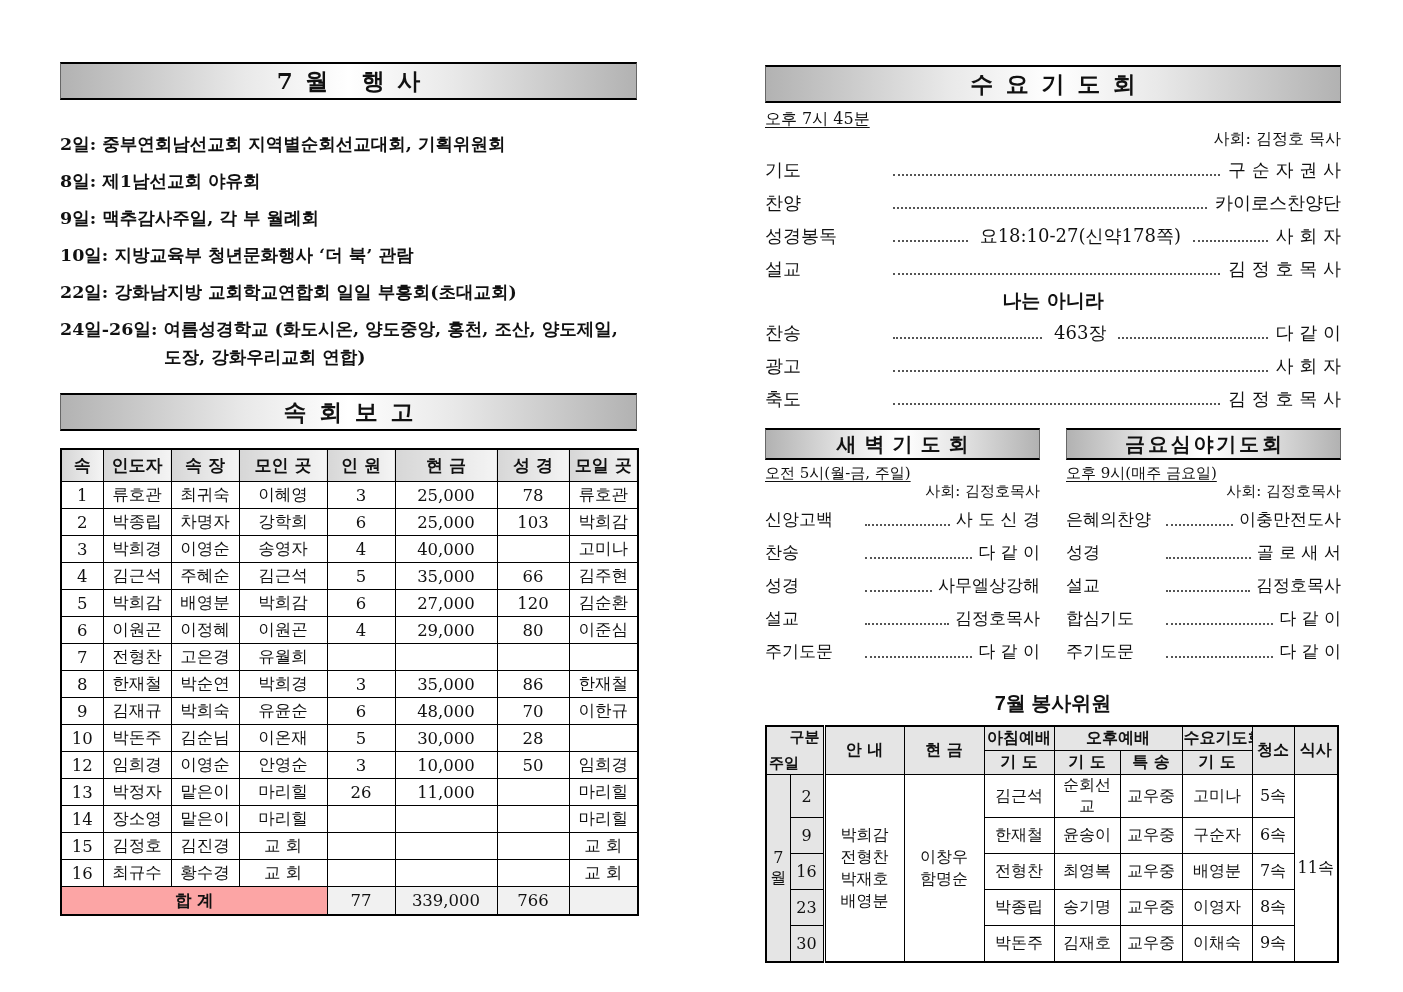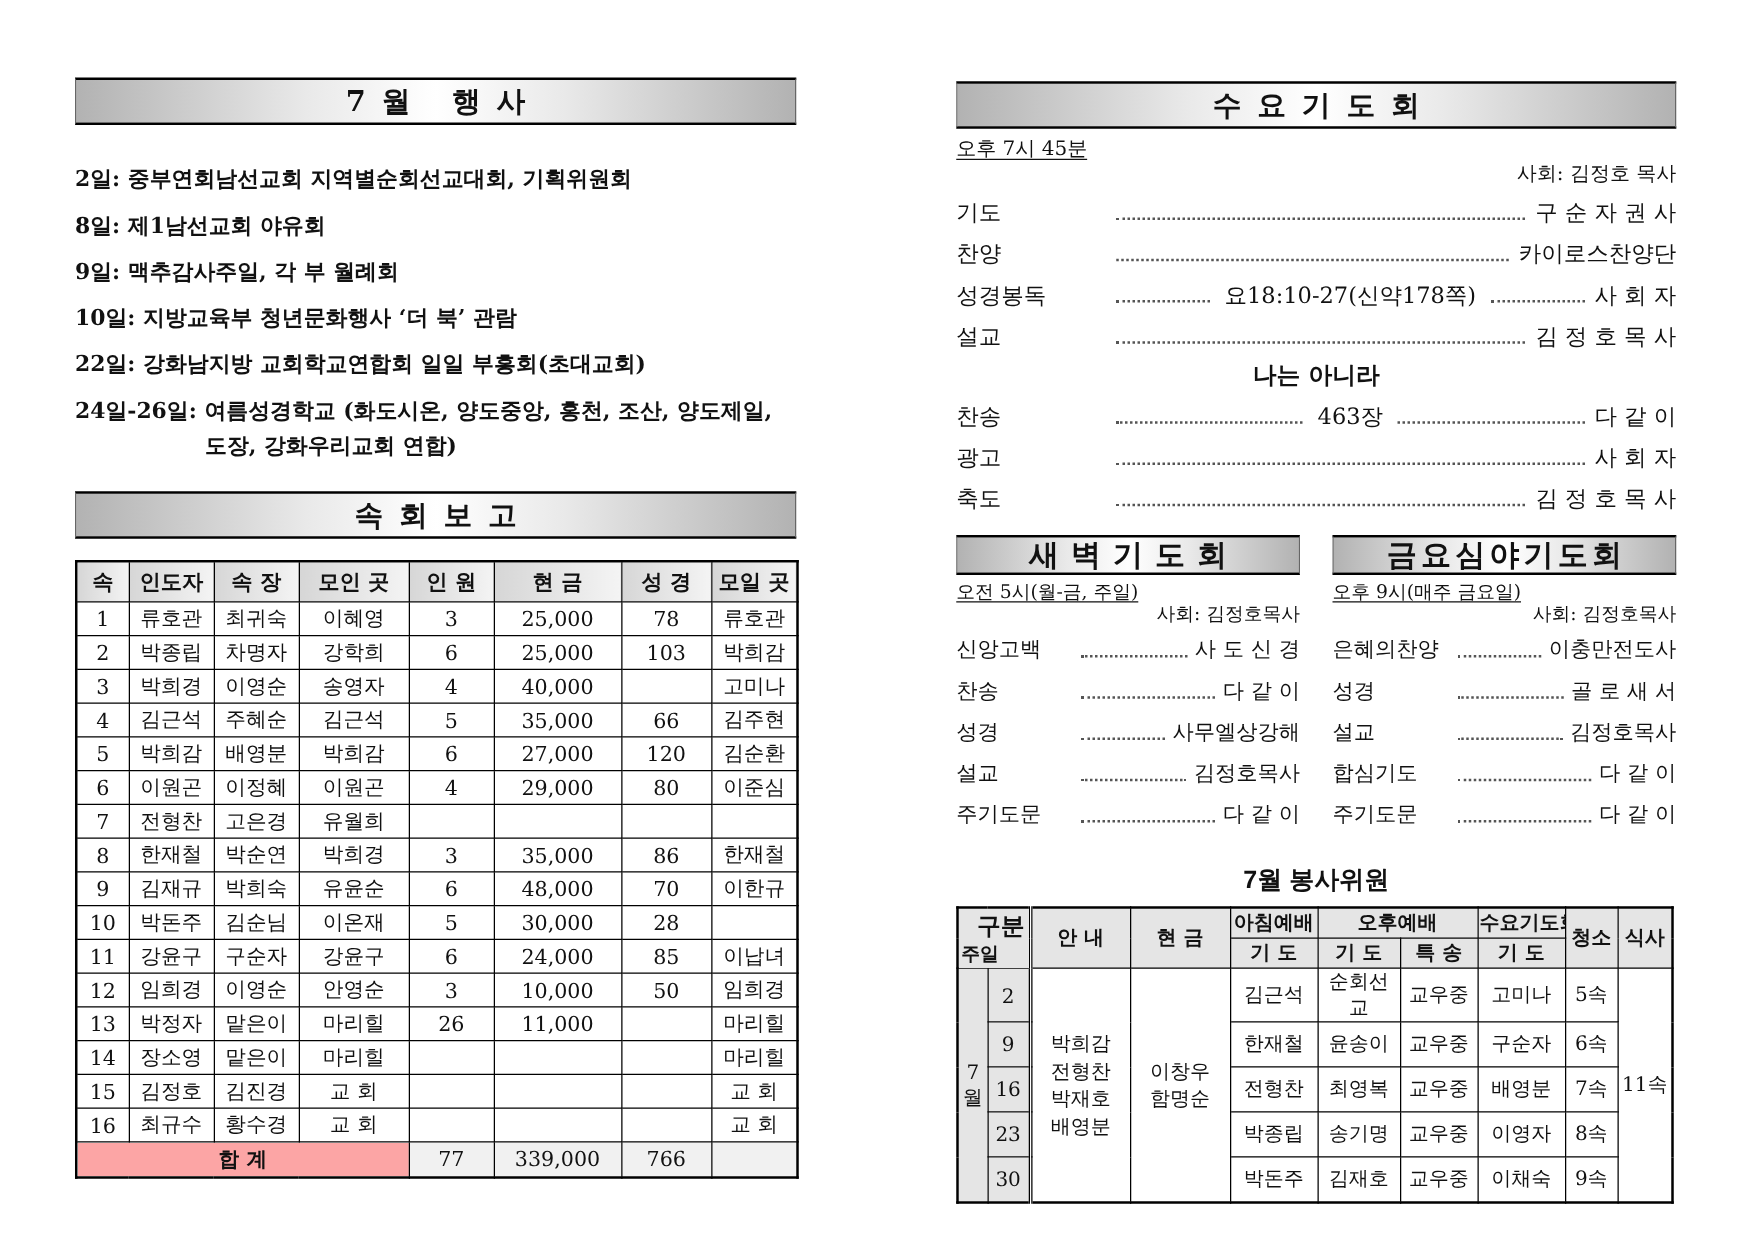--- a/index.html
+++ b/index.html
@@ -9,21 +9,21 @@
   .col-left{left:60px;top:62px;width:577px;}
   .col-right{left:765px;top:65px;width:576px;}
 
   
   .bar{height:34px;border-top:2px solid #000;border-bottom:2px solid #000;
        border-left:1px solid #666;border-right:1px solid #666;
        background:linear-gradient(to right,#b2b2b2 0%,#e9e9e9 32%,#ffffff 50%,#e9e9e9 68%,#b2b2b2 100%);
        display:flex;align-items:center;justify-content:center;
        font-weight:bold;font-size:23px;}
   .bar .bar-text{letter-spacing:0.55em;margin-right:-0.55em;white-space:nowrap;}
-  .bar.small{height:28px;font-size:24px;}
+  .bar.small{height:28px;font-size:20px;}
   .bar.small .bar-text{letter-spacing:0.4em;margin-right:-0.4em;}
   .bar.small .bar-text.tight{letter-spacing:0.14em;margin-right:-0.14em;}
 
   
   .events{list-style:none;margin:30px 0 0 0;padding:0;font-size:17.5px;line-height:28px;font-weight:bold;}
   .events li{margin-bottom:9px;padding-left:104px;text-indent:-104px;}
 
   
   table{border-collapse:collapse;table-layout:fixed;}
   .sokhoe{width:577px;margin-top:17px;border:2px solid #000;font-size:16.5px;text-align:center;}
@@ -58,21 +58,21 @@
   .committee-title{text-align:center;font-weight:bold;font-size:20px;margin:22px 0 8px 0;
                    font-family:Liberation Sans, sans-serif;}
   .committee{width:572px;border:2px solid #000;font-size:16px;text-align:center;}
   .committee td{border:1px solid #000;padding:0 1px;overflow:hidden;}
   .committee tr.h td{background:#e5e5e5;font-weight:bold;height:23px;white-space:nowrap;}
   .committee tr.b td{height:35px;}
   .committee td.dbl{border-left:3px double #000;}
   .committee td.shade{background:#e5e5e5;}
   .corner{position:relative;background-color:#e5e5e5;
           background-image:linear-gradient(to bottom right,transparent 49.4%,#000 49.4%,#000 50.8%,transparent 50.8%);}
-  .corner .c-top{position:absolute;top:1px;right:3px;font-size:19px;font-weight:bold;}
+  .corner .c-top{position:absolute;top:1px;right:3px;font-size:15px;font-weight:bold;}
   .corner .c-bot{position:absolute;bottom:1px;left:2px;font-size:15px;font-weight:bold;}
   .month-cell{background:#e5e5e5;word-break:break-all;line-height:20px;font-size:16px;}
   .wrapcell{word-break:keep-all;white-space:normal;line-height:22px;}
 </style>
 </head>
 <body>
 
 <div class="page">
 
   <div class="col col-left">
@@ -208,30 +208,20 @@
           </tr>
           <tr>
             <td>10</td>
             <td>박돈주</td>
             <td>김순님</td>
             <td>이온재</td>
             <td>5</td>
             <td>30,000</td>
             <td>28</td>
             <td></td>
-          </tr>
-          <tr>
-            <td>11</td>
-            <td>강윤구</td>
-            <td>구순자</td>
-            <td>강윤구</td>
-            <td>6</td>
-            <td>24,000</td>
-            <td>85</td>
-            <td>이납녀</td>
           </tr>
           <tr>
             <td>12</td>
             <td>임희경</td>
             <td>이영순</td>
             <td>안영순</td>
             <td>3</td>
             <td>10,000</td>
             <td>50</td>
             <td>임희경</td>

